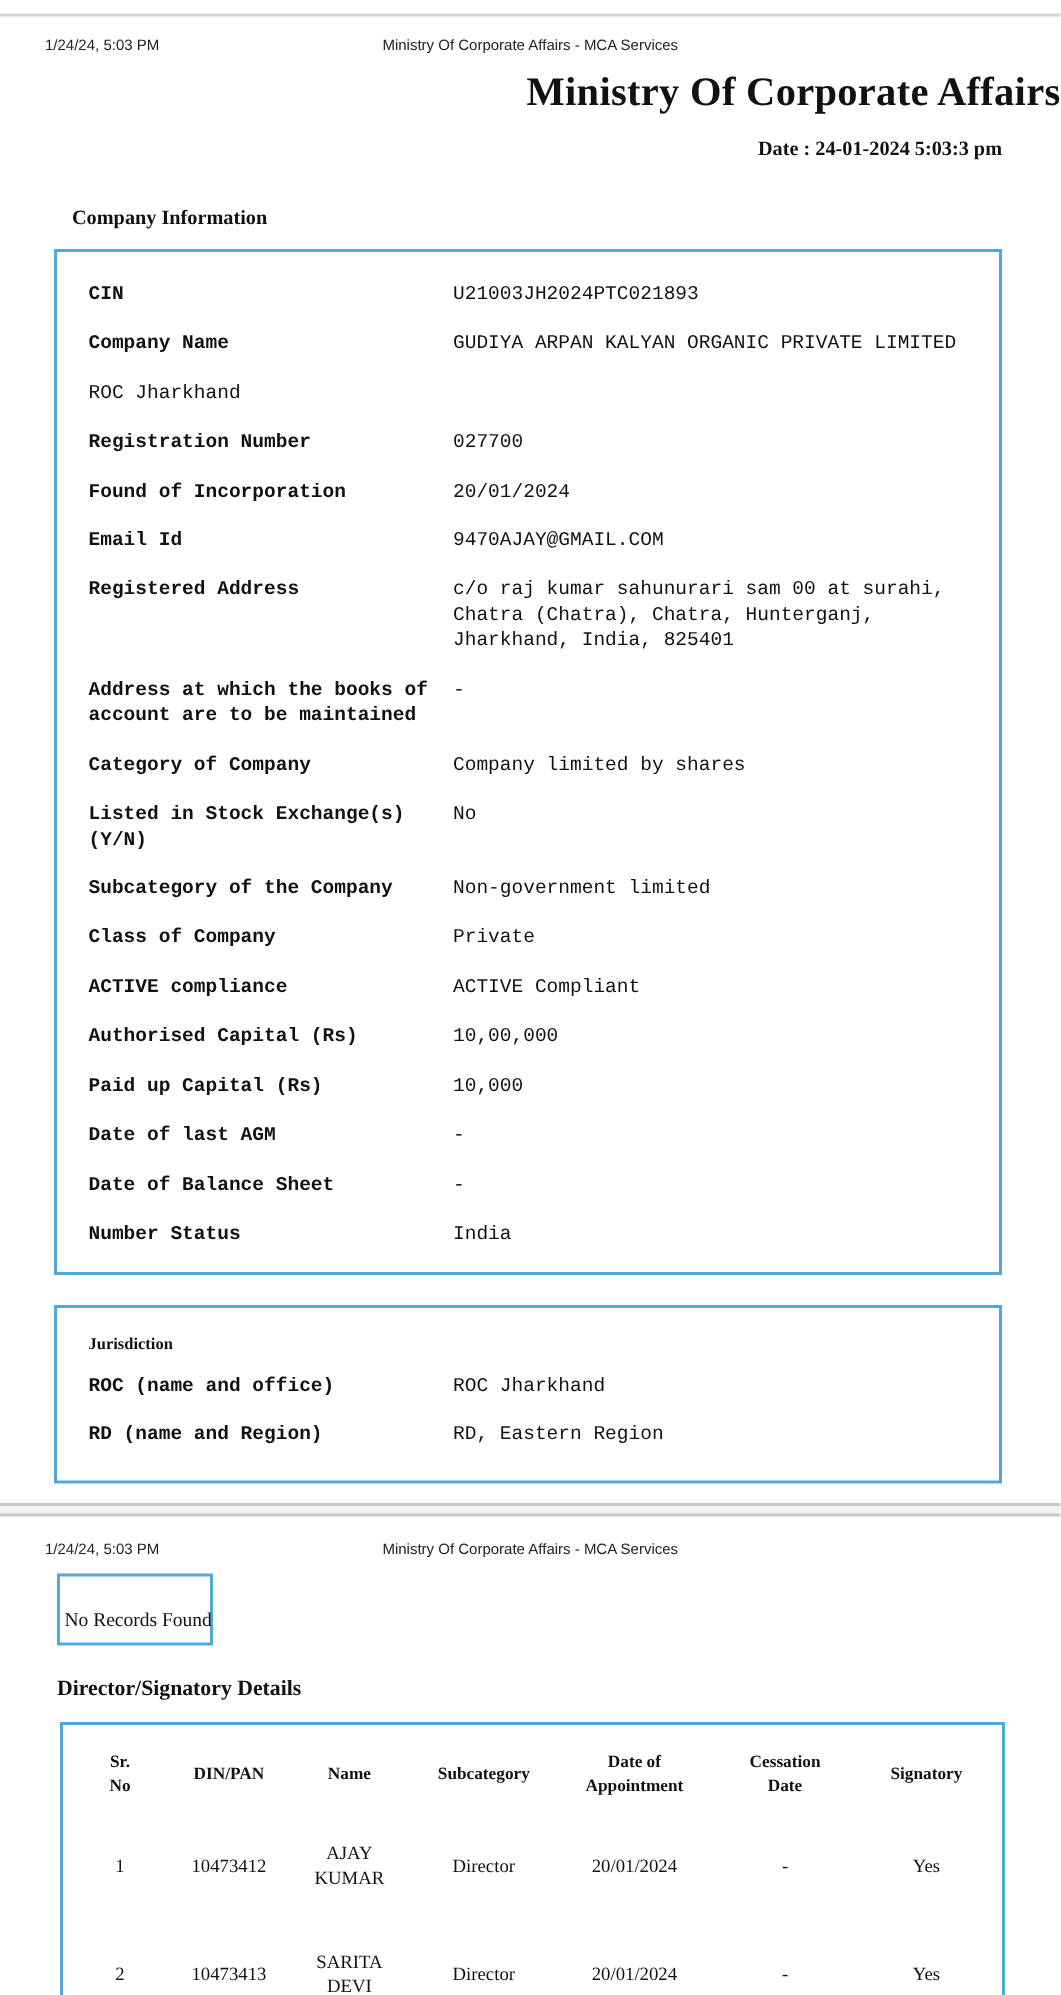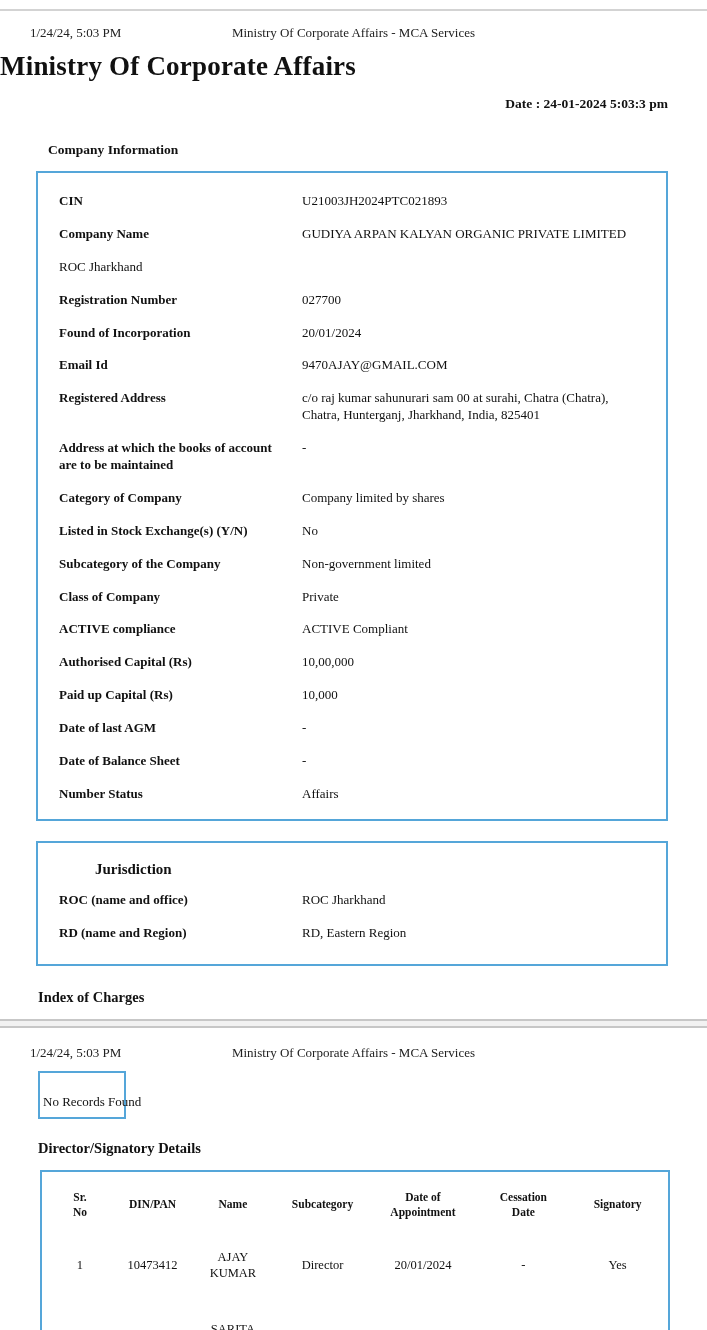--- a/index.html
+++ b/index.html
@@ -16,31 +16,31 @@
   
   .top-edge { height: 11px; border-bottom: 2px solid #d3d3d3; }
 
   
   .print-header {
     display: grid;
     grid-template-columns: 1fr auto 1fr;
     align-items: center;
     padding: 0 30px;
     margin-top: 14px;
-    font-family: Liberation Serif, serif;
-    font-size: 13px;
+    font-family: Liberation Sans, sans-serif;
+    font-size: 10px;
     color: #222222;
   }
   .print-header .ts { text-align: left; }
   .print-header .doc { text-align: center; }
   .print-header .sp { text-align: right; }
 
   h1.main-title {
     margin-top: 10px;
-    text-align: left;
+    text-align: right;
     font-size: 27px;
     font-weight: bold;
     letter-spacing: 0.2px;
   }
 
   .date-line {
     margin-top: 14px;
     padding-right: 39px;
     text-align: right;
     font-weight: bold;
@@ -53,40 +53,40 @@
   }
   .heading-company { margin-top: 30px; padding-left: 48px; }
   .heading-charges { margin-top: 23px; padding-left: 38px; font-size: 14.5px; }
   .heading-directors { margin-top: 21px; padding-left: 38px; font-size: 14.5px; }
 
   .info-box {
     margin: 13px 39px 0 36px;
     border: 2px solid #55a6d9;
     padding: 12px 18px 8px 21px;
   }
-  .info-row { display: flex; padding: 8px 0; font-size: 13px; line-height: 1.3; }
+  .info-row { display: flex; padding: 8px 0; font-size: 13px; line-height: 1.3; font-family: Liberation Mono, monospace; }
   .info-row .label { width: 243px; min-width: 243px; font-weight: bold; padding-right: 16px; }
   .info-row .value { flex: 1; }
 
   .jurisdiction-box { margin-top: 20px; padding-top: 16px; padding-bottom: 14px; }
-  .jurisdiction-box .box-heading { font-size: 15px; font-weight: bold; padding: 2px 0 6px; margin-left: 36px; }
+  .jurisdiction-box .box-heading { font-size: 11px; font-weight: bold; padding: 2px 0 6px; }
 
   .page-separator {
     margin-top: 13px;
     height: 9px;
     background: #f2f2f2;
     border-top: 2px solid #c7c7c7;
     border-bottom: 2px solid #c7c7c7;
   }
 
   .print-header.second { margin-top: 17px; }
 
   .no-records-box {
     margin: 10px 0 0 38px;
-    width: 88px;
+    width: 104px;
     border: 2px solid #55a6d9;
     padding: 21px 2px 7px 3px;
     font-size: 13px;
     white-space: nowrap;
   }
 
   .table-box {
     margin: 13px 37px 0 40px;
     border: 2px solid #55a6d9;
     padding: 4px 4px 16px 4px;
@@ -202,37 +202,36 @@
     <div class="info-row">
       <span class="label">Date of last AGM</span>
       <span class="value">-</span>
     </div>
     <div class="info-row">
       <span class="label">Date of Balance Sheet</span>
       <span class="value">-</span>
     </div>
     <div class="info-row">
       <span class="label">Number Status</span>
-      <span class="value">Affairs</span>
+      <span class="value">India</span>
     </div>
   </section>
 
   <section class="info-box jurisdiction-box">
     <h3 class="box-heading">Jurisdiction</h3>
     <div class="info-row">
       <span class="label">ROC (name and office)</span>
       <span class="value">ROC Jharkhand</span>
     </div>
     <div class="info-row">
       <span class="label">RD (name and Region)</span>
       <span class="value">RD, Eastern Region</span>
     </div>
   </section>
 
-  <h2 class="section-heading heading-charges">Index of Charges</h2>
 
 </div>
 
 <div class="page-separator"></div>
 
 <div>
 
   <header class="print-header second">
     <span class="ts">1/24/24, 5:03 PM</span>
     <span class="doc">Ministry Of Corporate Affairs - MCA Services</span>

